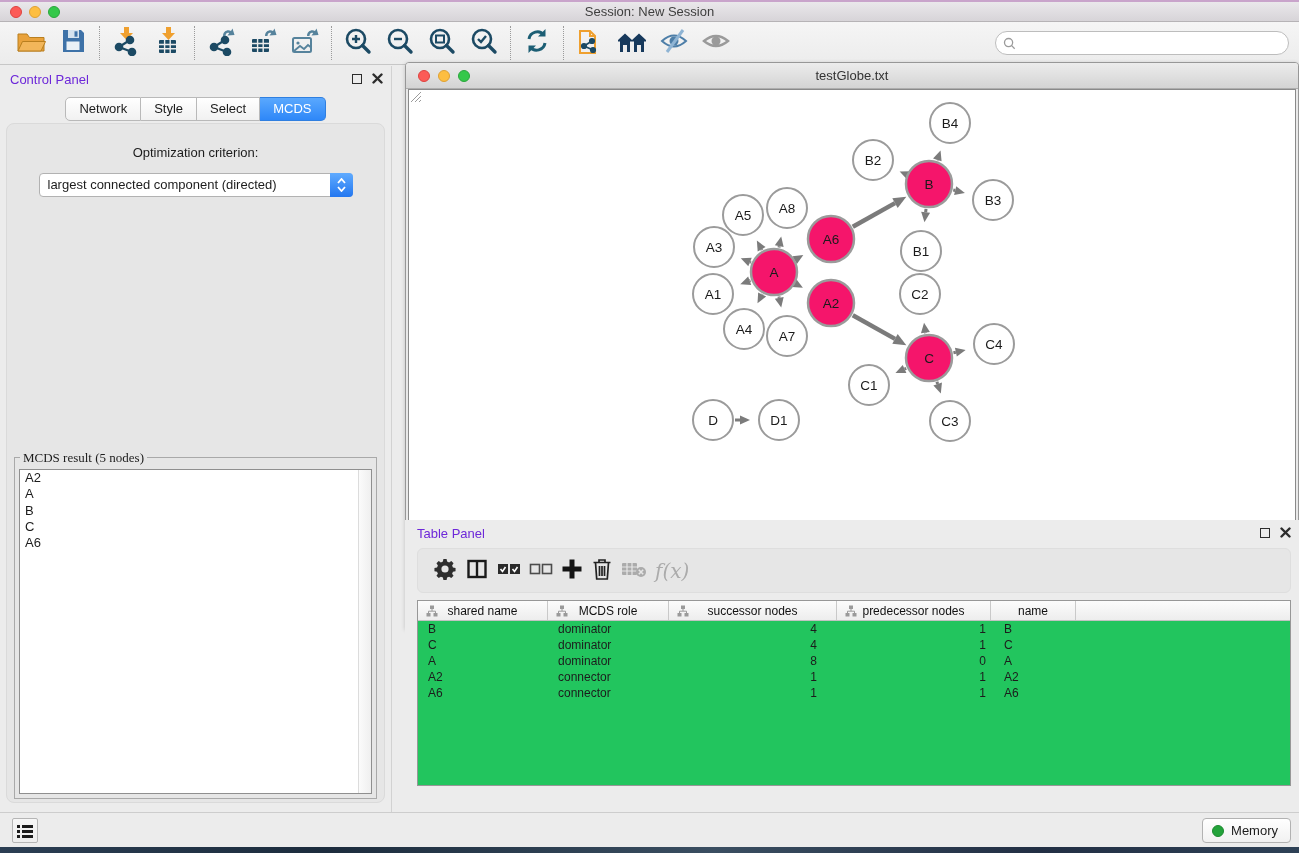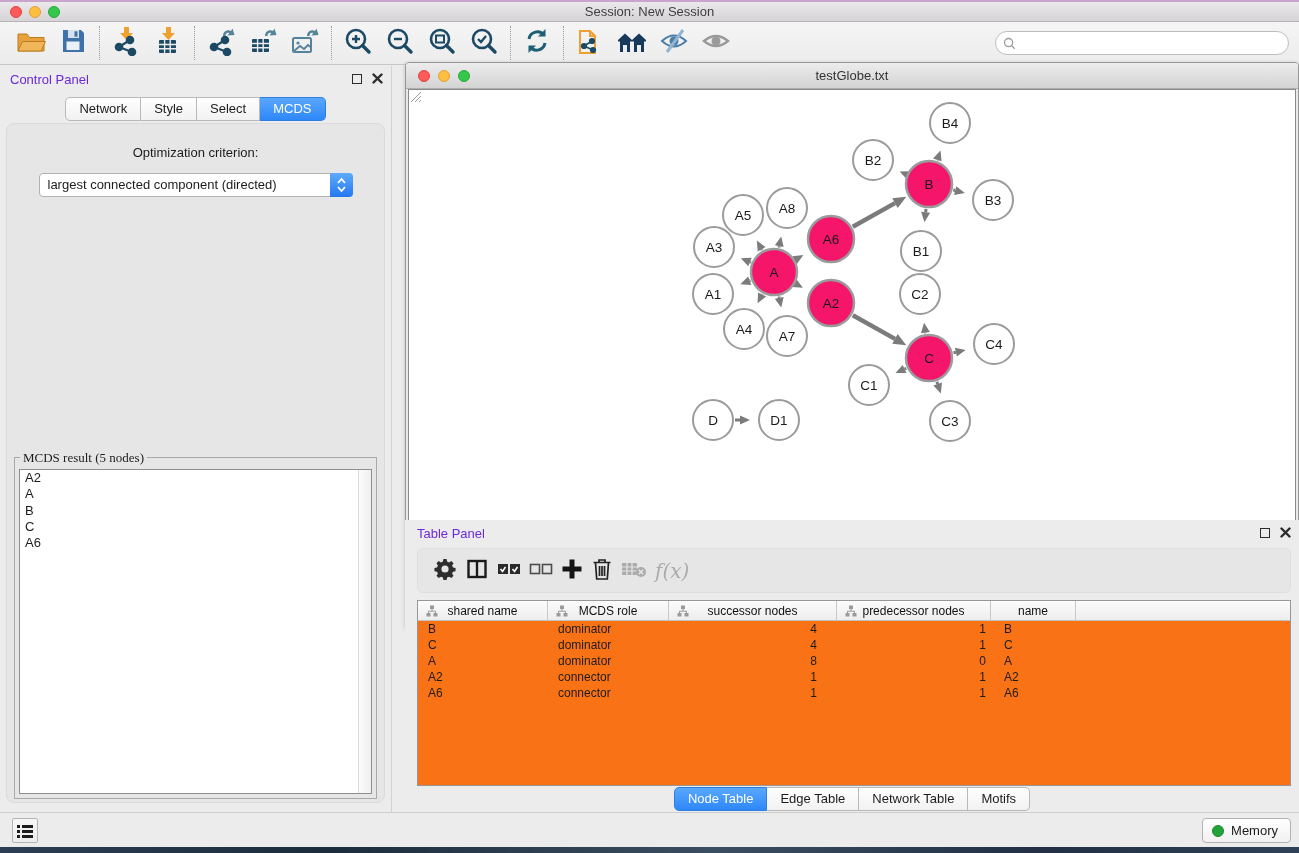--- a/index.html
+++ b/index.html
@@ -73,21 +73,21 @@
   .net-canvas svg { position:absolute; left:0; top:0; }
   .grip { position:absolute; right:1px; bottom:1px; }
 
   
   .table-panel { position:absolute; left:405px; top:520px; width:894px; height:293px; background:#ececec; }
   .tp-toolbar { position:absolute; left:12px; right:8px; top:28px; height:45px;
     background:#e6e6e6; border:1px solid #dedede; border-radius:6px;
     display:flex; align-items:center; gap:8px; padding-left:15px; }
   .fx { font-family:"DejaVu Serif", serif; font-style:italic; font-size:20px; color:#ababab; }
   .data-table { position:absolute; left:12px; right:8px; top:80px; height:186px;
-    background:#f97316; border:1px solid #979797; font-size:12px; }
+    background:#22c55e; border:1px solid #979797; font-size:12px; }
   .dt-header { display:flex; height:20px; background:linear-gradient(#fcfcfc,#ededed);
     border-bottom:1px solid #c2c2c2; }
   .dt-hcell { position:relative; border-right:1px solid #c9c9c9; display:flex; align-items:center; justify-content:center; font-size:12px; color:#111; }
   .dt-hcell .hicon { position:absolute; left:8px; top:4px; }
   .dt-row { display:flex; height:16px; align-items:center; }
   .dt-cell { overflow:hidden; white-space:nowrap; }
   .tp-tabs { position:absolute; bottom:2px; left:0; width:100%; display:flex; justify-content:center; }
 
   
   .statusbar { position:absolute; left:0; right:0; bottom:6px; height:35px; background:#ececec;
@@ -578,26 +578,20 @@
           </div>
           <div class="dt-row">
             <div class="dt-cell" style="width: 130px; padding-left: 10px; text-align: left;">A6</div>
             <div class="dt-cell" style="width: 121px; padding-left: 10px; text-align: left;">connector</div>
             <div class="dt-cell" style="width: 168px; padding-right: 20px; text-align: right;">1</div>
             <div class="dt-cell" style="width: 154px; padding-right: 5px; text-align: right;">1</div>
             <div class="dt-cell" style="width: 85px; padding-left: 13px; text-align: left;">A6</div>
           </div>
         </div>
     </div>
-    <div class="tp-tabs" id="tp-tabs">
-        <span class="seg-tab selected">Node Table</span>
-        <span class="seg-tab">Edge Table</span>
-        <span class="seg-tab">Network Table</span>
-        <span class="seg-tab">Motifs</span>
-      </div>
   </div>
 
   <div class="statusbar">
     <div class="list-btn">
       <svg width="16" height="14" viewBox="0 0 16 14">
         <rect x="0" y="1" width="3" height="3" fill="#1c1c1c"></rect>
           <rect x="5" y="1" width="11" height="3" fill="#1c1c1c"></rect>
         <rect x="0" y="6" width="3" height="3" fill="#1c1c1c"></rect>
           <rect x="5" y="6" width="11" height="3" fill="#1c1c1c"></rect>
         <rect x="0" y="11" width="3" height="3" fill="#1c1c1c"></rect>

